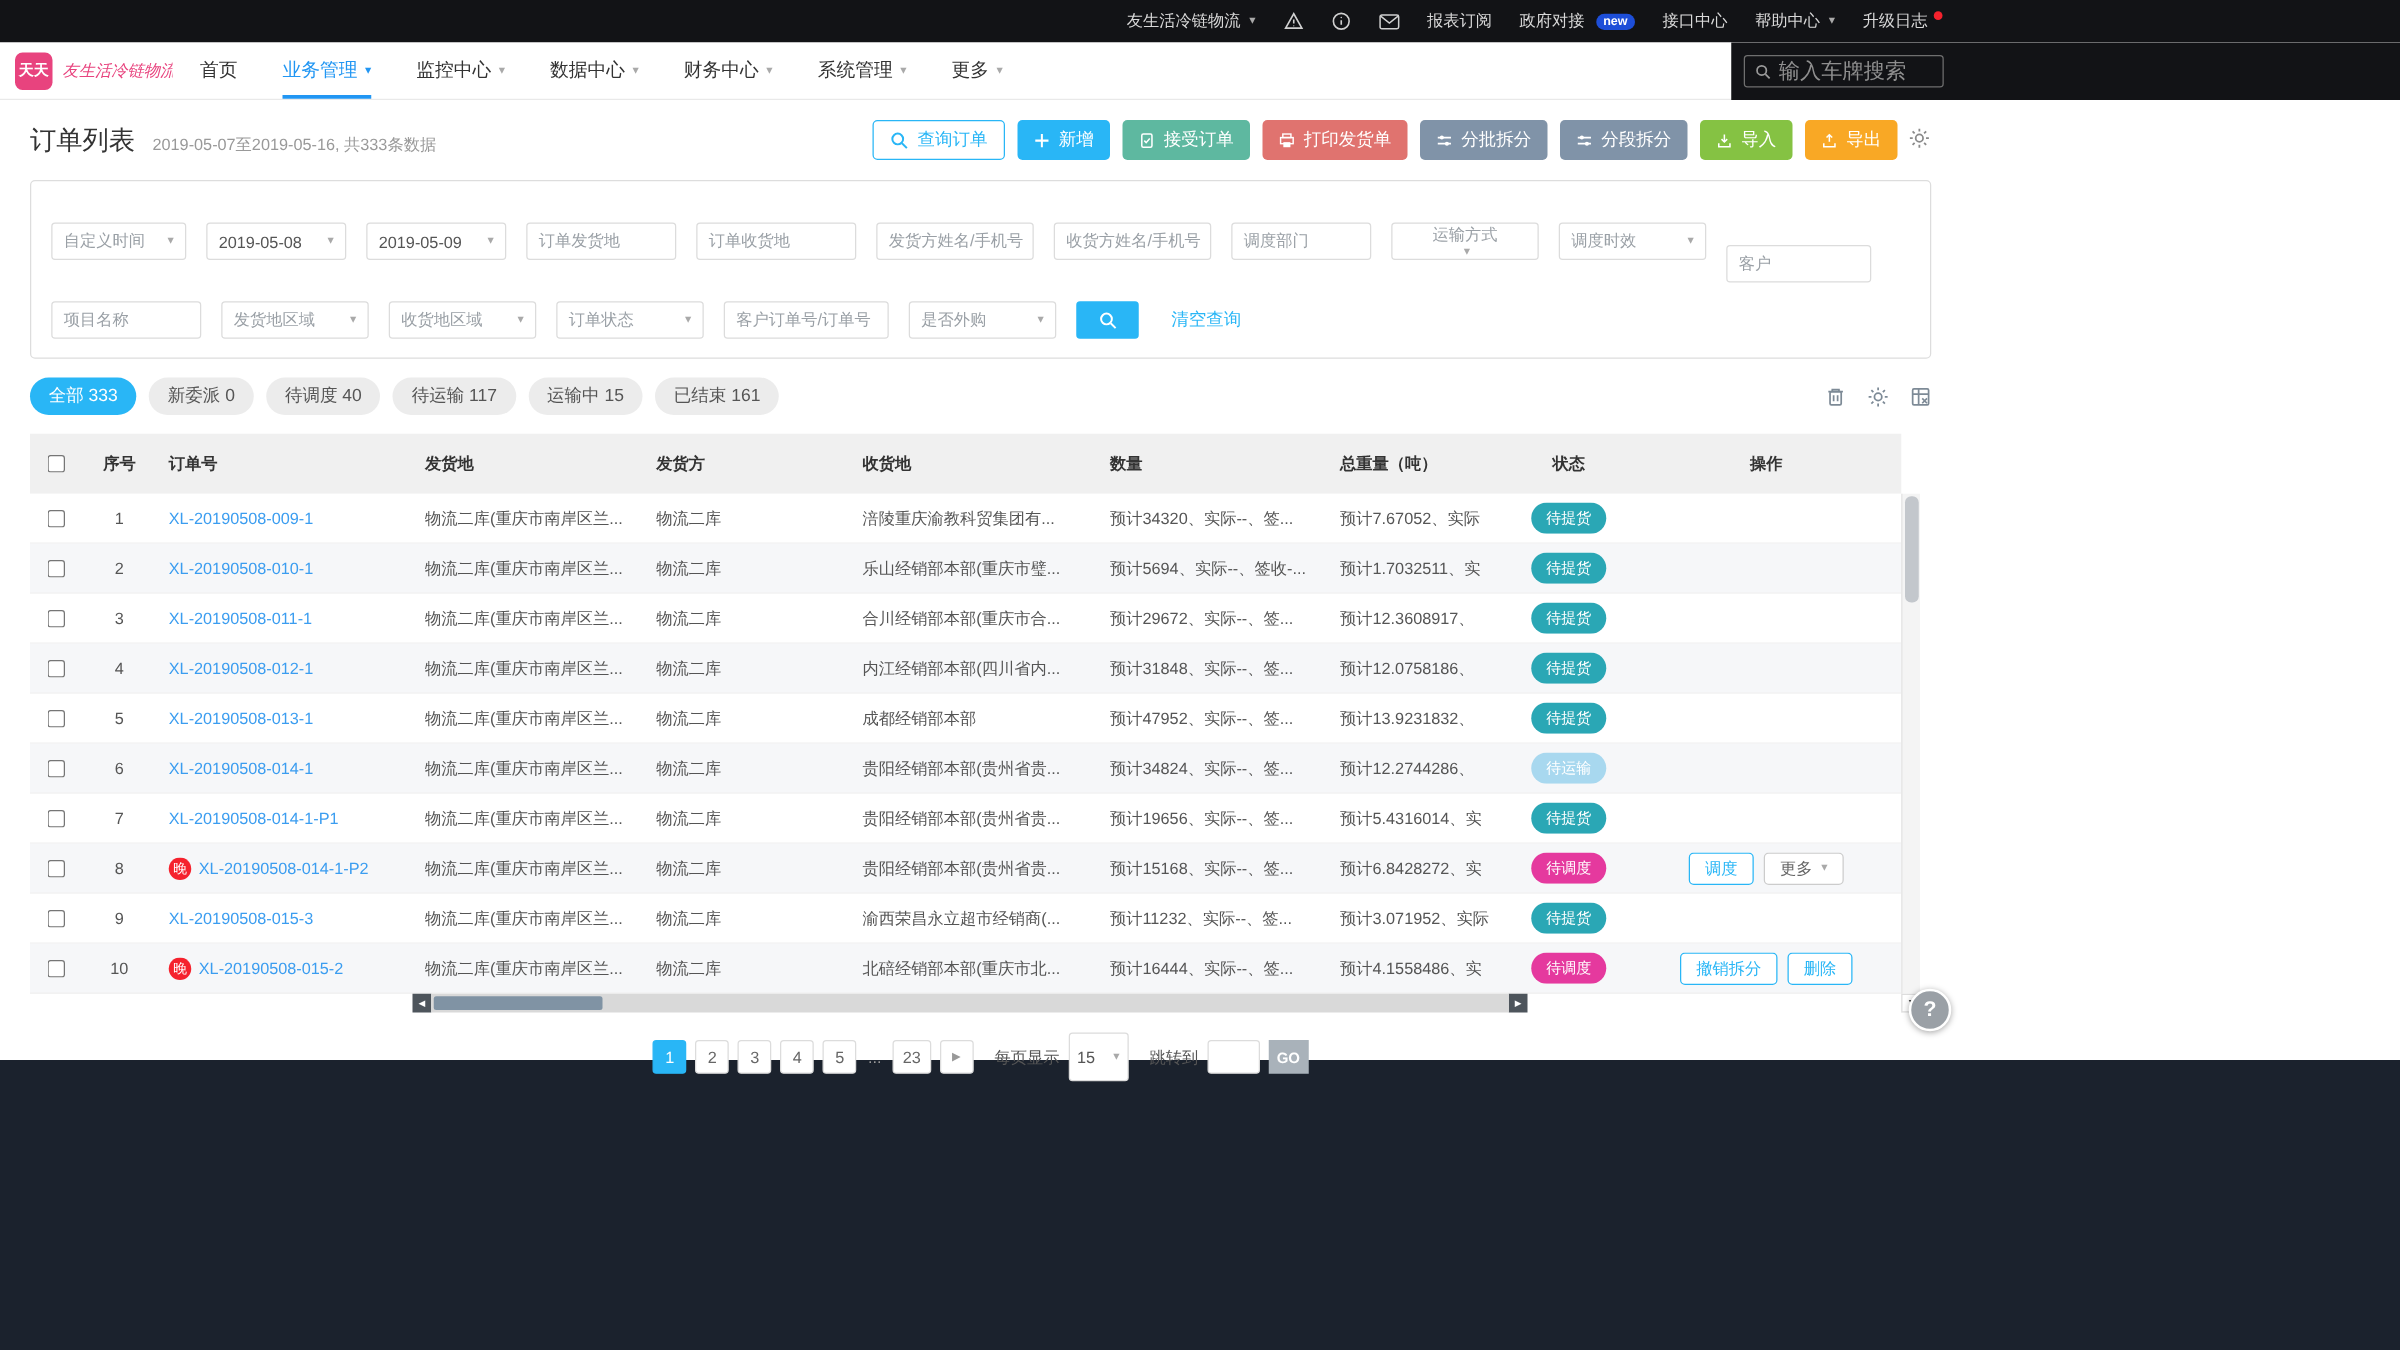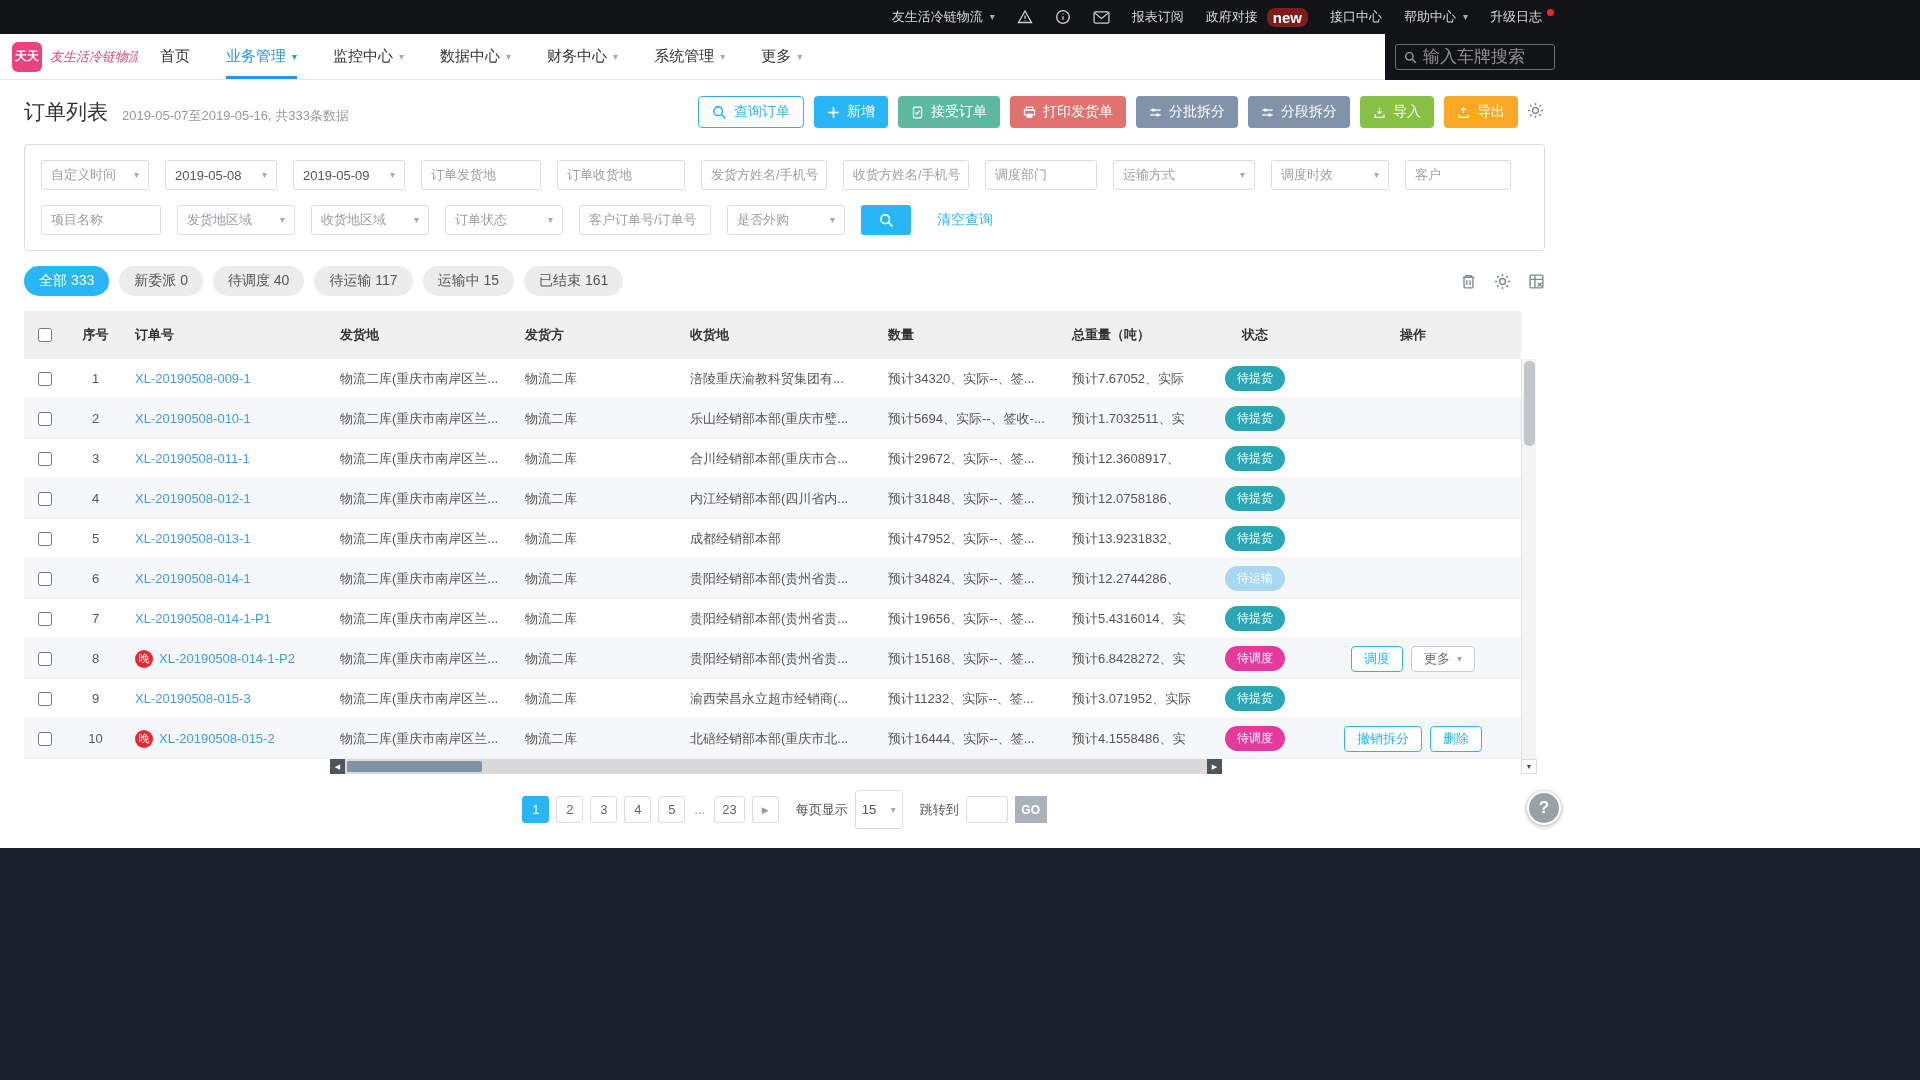--- a/index.html
+++ b/index.html
@@ -5,21 +5,21 @@
   *{margin:0;padding:0;box-sizing:border-box}
   html,body{width:1920px;height:1080px;overflow:hidden}
   body{font-family:"Liberation Sans","DejaVu Sans",sans-serif;background:#fff;position:relative}
   .icon{display:inline-flex;align-items:center;justify-content:center}
   .caret{font-size:10px;color:#a9a9a9;margin-left:3px;line-height:1}
 
   
   .topbar{height:34px;background:#121316;display:flex;align-items:center;justify-content:flex-end;padding-right:366px;gap:22px;color:#d8d8d8;font-size:13px}
   .tb-item{display:inline-flex;align-items:center;gap:4px;cursor:pointer;position:relative}
   .tb-icon{color:#d0d0d0;display:inline-flex;position:relative;cursor:pointer}
-  .new-badge{background:#7f1d1d;color:#fff;font-size:15px;border-radius:8px;padding:1px 6px;margin-left:5px;font-weight:bold}
+  .new-badge{background:#1d4ed8;color:#fff;font-size:10px;border-radius:8px;padding:1px 6px;margin-left:5px;font-weight:bold}
   .reddot{width:7px;height:7px;border-radius:50%;background:#f5222d;display:inline-block}
   .tb-item .reddot{margin-bottom:9px;margin-left:1px}
 
   
   .navbar{height:46px;background:#fff;display:flex;align-items:stretch;position:relative;border-bottom:1px solid #e9e9e9}
   .logo{display:flex;align-items:center;gap:8px;padding:0 22px 0 12px;cursor:pointer}
   .logo-box{width:30px;height:30px;border-radius:6px;background:#e8437e;color:#fff;font-size:12px;font-weight:bold;display:flex;align-items:center;justify-content:center;flex:none}
   .logo-script{color:#e8437e;font-family:"DejaVu Serif",serif;font-style:italic;font-size:13px;width:88px;white-space:nowrap;overflow:hidden}
   .nav-items{display:flex;align-items:stretch;gap:36px}
   .nav-item{display:flex;align-items:center;gap:3px;font-size:15px;color:#333;cursor:pointer;border-bottom:3px solid transparent;padding-top:3px}
@@ -313,27 +313,27 @@
             </div><div class="f-field" style="width: 120px;">
               <span>订单发货地</span>
             </div><div class="f-field" style="width: 128px;">
               <span>订单收货地</span>
             </div><div class="f-field" style="width: 126px;">
               <span>发货方姓名/手机号</span>
             </div><div class="f-field" style="width: 126px;">
               <span>收货方姓名/手机号</span>
             </div><div class="f-field" style="width: 112px;">
               <span>调度部门</span>
-            </div><div class="f-field" style="width: 142px;">
+            </div><div class="f-field" style="width: 118px; flex-direction: column;">
               <span>运输方式</span>
               <span class="caret">▾</span>
             </div><div class="f-field" style="width: 118px;">
               <span>调度时效</span>
               <span class="caret">▾</span>
-            </div><div class="f-field" style="width: 106px;">
+            </div><div class="f-field" style="width: 116px; margin-top: 36px;">
               <span>客户</span>
             </div></span>
       </div>
       <div class="f-row">
         <span class="f-fields"><div class="f-field" style="width: 120px;">
               <span>项目名称</span>
             </div><div class="f-field" style="width: 118px;">
               <span>发货地区域</span>
               <span class="caret">▾</span>
             </div><div class="f-field" style="width: 118px;">

